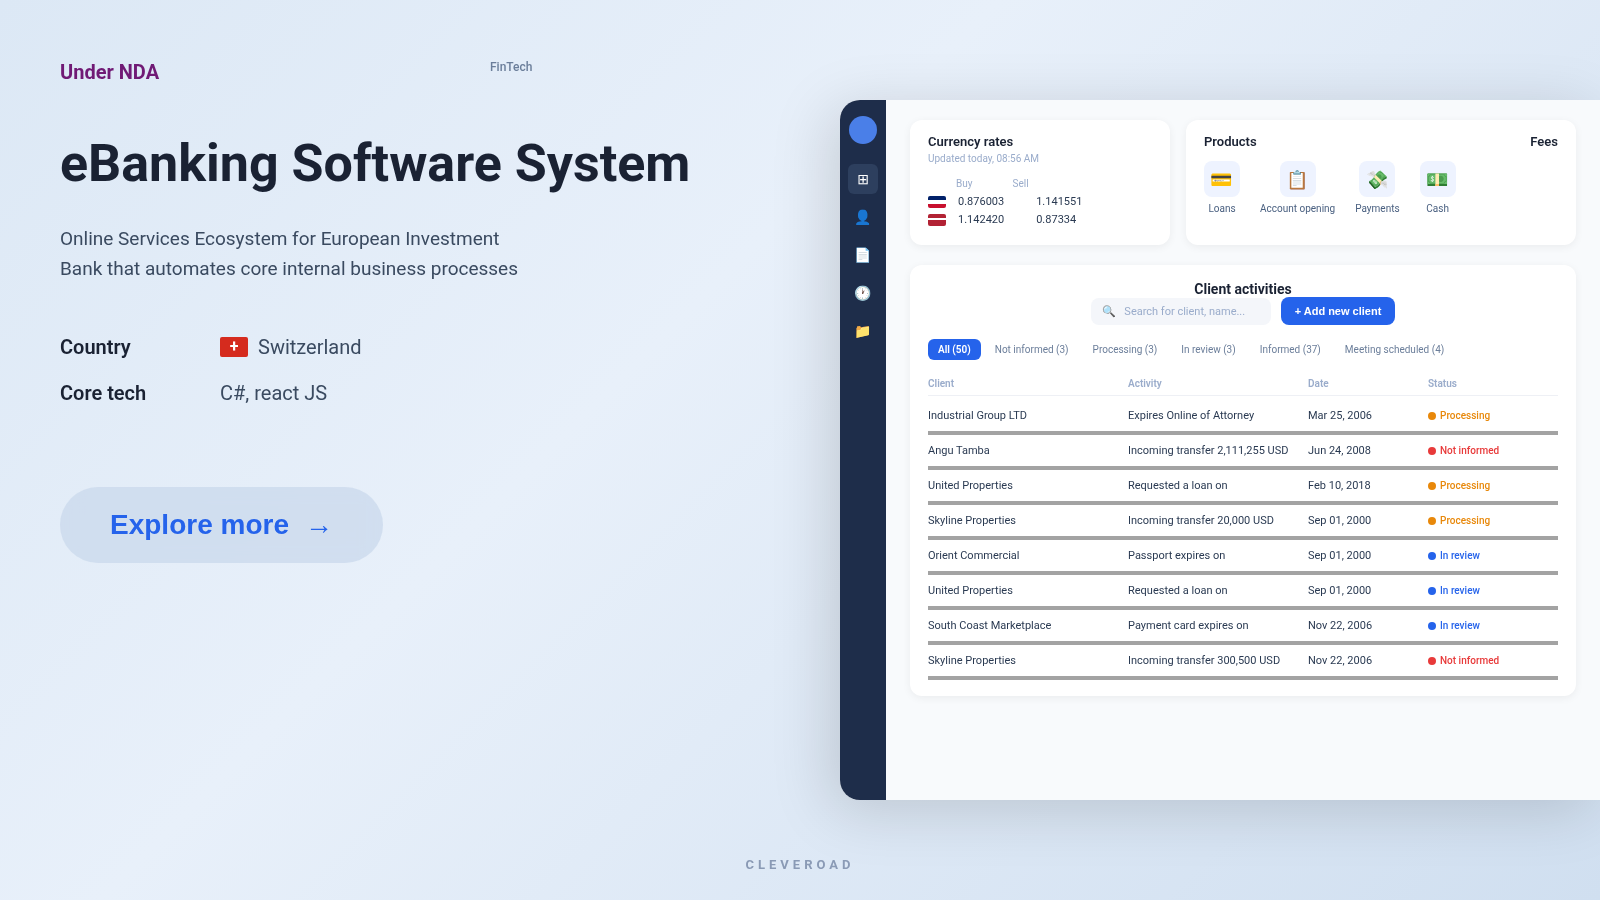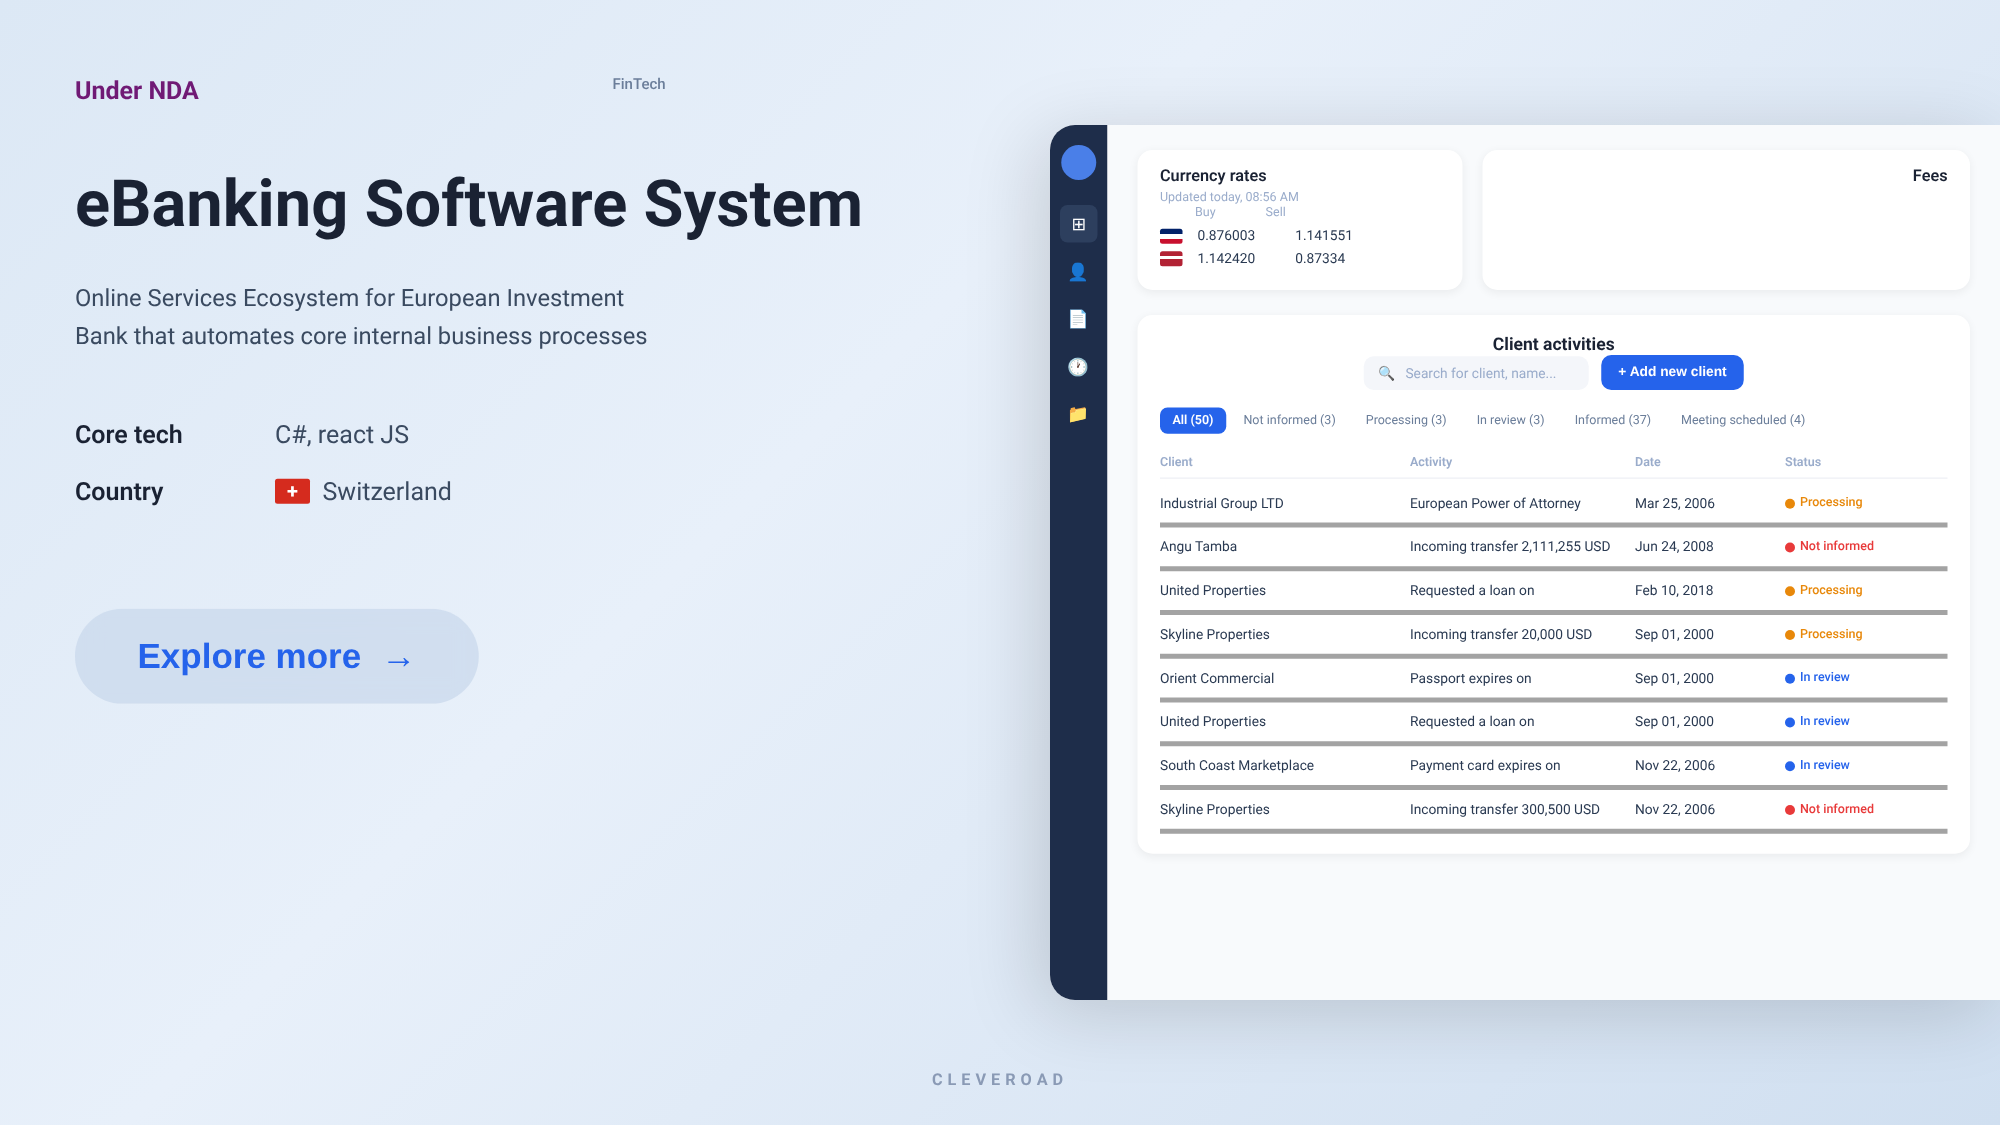--- a/index.html
+++ b/index.html
@@ -200,21 +200,21 @@
     .widget-title {
       font-size: 13px;
       font-weight: 600;
       color: #1a2233;
       margin-bottom: 4px;
     }
 
     .widget-updated {
       font-size: 10px;
       color: #9aaccb;
-      margin-bottom: 1px;
+      margin-bottom: 14px;
     }
 
     .currency-row {
       display: flex;
       gap: 12px;
       align-items: center;
       margin-bottom: 5px;
       font-size: 11px;
     }
 
@@ -432,29 +432,29 @@
 
   <h1 class="main-title">eBanking Software System</h1>
 
   <div class="subtitle">
     <span>Online Services Ecosystem for European Investment</span><br>
     <span>Bank that automates core internal business processes</span>
   </div>
 
   <div class="meta-section">
     <div class="meta-row">
-      <span class="meta-label">Core tech</span>
-      <span class="meta-value">C#, react JS</span>
-    </div>
-    <div class="meta-row">
       <span class="meta-label">Country</span>
       <span class="meta-value">
         <span class="flag-ch"></span>
         <span>Switzerland</span>
       </span>
+    </div>
+    <div class="meta-row">
+      <span class="meta-label">Core tech</span>
+      <span class="meta-value">C#, react JS</span>
     </div>
   </div>
 
   <button class="explore-btn">
     <span>Explore more</span>
     <span>→</span>
   </button>
 </div>
 
 <div class="dashboard-container">
@@ -487,20 +487,41 @@
         </div>
         <div class="currency-row">
           <span class="flag-icon flag-us"></span>
           <span class="currency-val">1.142420</span>
           <span class="currency-val" style="margin-left:20px;">0.87334</span>
         </div>
       </div>
 
       <div class="products-widget">
         <div style="display:flex; justify-content:space-between;">
+          <div>
+            <div class="widget-title">Products</div>
+            <div class="products-grid">
+              <div class="product-item">
+                <div class="product-icon">💳</div>
+                <div class="product-label">Loans</div>
+              </div>
+              <div class="product-item">
+                <div class="product-icon">📋</div>
+                <div class="product-label">Account opening</div>
+              </div>
+              <div class="product-item">
+                <div class="product-icon">💸</div>
+                <div class="product-label">Payments</div>
+              </div>
+              <div class="product-item">
+                <div class="product-icon">💵</div>
+                <div class="product-label">Cash</div>
+              </div>
+            </div>
+          </div>
           <div class="fees-section">
             <div class="fees-title">Fees</div>
           </div>
         </div>
       </div>
     </div>
 
     <div class="activities-section">
       <div class="activities-header">
         <div class="activities-title">Client activities</div>
@@ -524,21 +545,21 @@
 
       <div class="table-header">
         <span class="col-header">Client</span>
         <span class="col-header">Activity</span>
         <span class="col-header">Date</span>
         <span class="col-header">Status</span>
       </div>
 
       <div class="table-row">
         <span class="cell">Industrial Group LTD</span>
-        <span class="cell">European Power of Attorney</span>
+        <span class="cell">Expires Online of Attorney</span>
         <span class="cell">Mar 25, 2006</span>
         <span class="status-badge status-processing"><span class="status-dot"></span>Processing</span>
       </div>
       <div class="table-row">
         <span class="cell">Angu Tamba</span>
         <span class="cell">Incoming transfer 2,111,255 USD</span>
         <span class="cell">Jun 24, 2008</span>
         <span class="status-badge status-not-informed"><span class="status-dot"></span>Not informed</span>
       </div>
       <div class="table-row">

